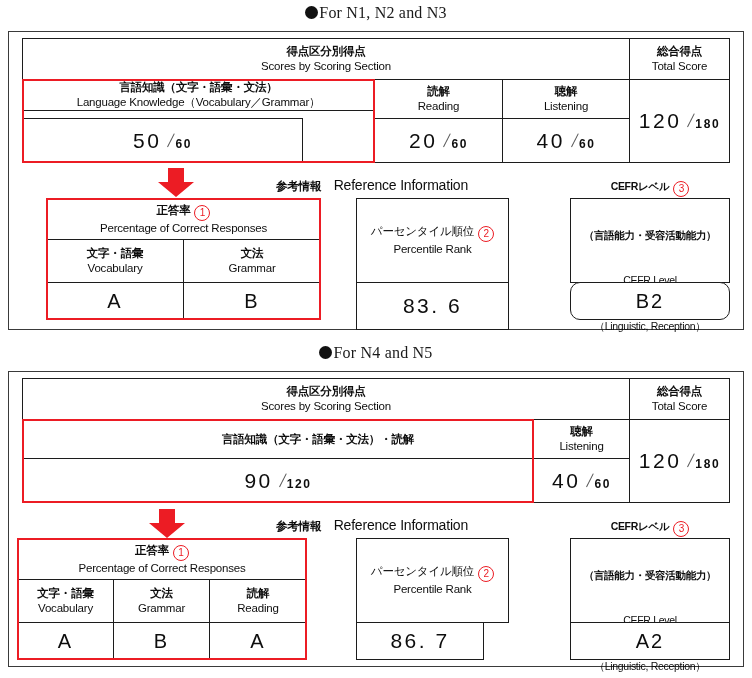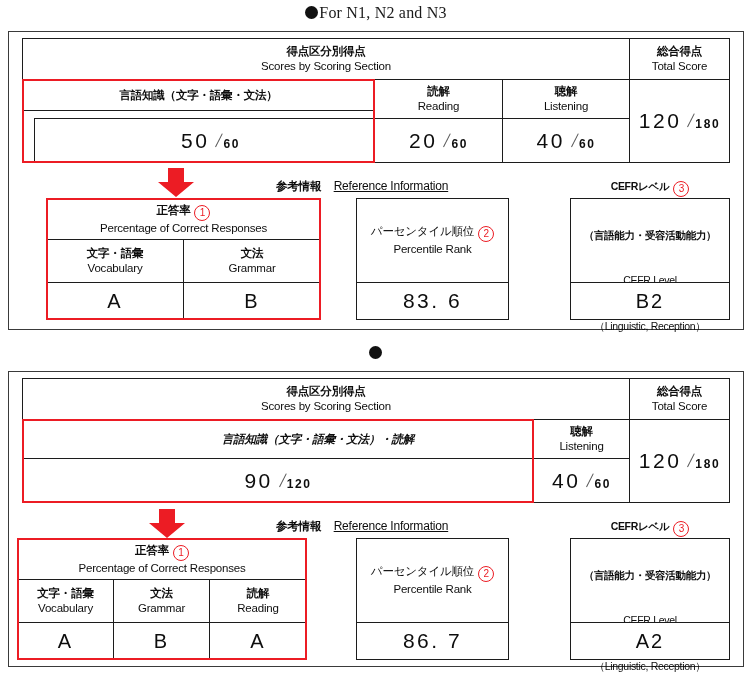--- a/index.html
+++ b/index.html
@@ -142,24 +142,23 @@
   .refinfo {
     position: absolute;
     white-space: nowrap;
   }
   .refinfo .jplbl {
     font-size: 11.5px;
     font-weight: bold;
     letter-spacing: -0.2px;
   }
   .refinfo .enlbl {
-    font-size: 12px;
+    font-size: 14px;
     margin-left: 8px;
     letter-spacing: -0.2px;
-    text-decoration: underline;
   }
 
   .cefr-line { font-size: 10.5px; line-height: 1.3; letter-spacing: -0.3px; margin-top: 32px; }
 </style>
 </head>
 <body>
 
 <div class="panel-title" style="position:absolute; left:0; top:4px; width:752px;">
   <span class="bullet"></span><span>For N1, N2 and N3</span>
 </div>
@@ -171,31 +170,32 @@
   <div class="en">Scores by Scoring Section</div>
 </div>
 
 <div class="cell" style="left:629px; top:38px; width:101px; height:42px;">
   <div class="jp">総合得点</div>
   <div class="en">Total Score</div>
 </div>
 
 <div class="cell" style="left:22px; top:79px; width:353px; height:32px;">
   <div class="jp">言語知識（文字・語彙・文法）</div>
+  <div class="en">Language Knowledge（Vocabulary／Grammar）</div>
 </div>
 <div class="cell" style="left:374px; top:79px; width:129px; height:40px;">
   <div class="jp">読解</div>
   <div class="en">Reading</div>
 </div>
 <div class="cell" style="left:502px; top:79px; width:128px; height:40px;">
   <div class="jp">聴解</div>
   <div class="en">Listening</div>
 </div>
 
-<div class="cell" style="left:22px; top:118px; width:353px; height:45px;margin-left:12px;">
+<div class="cell" style="left:22px; top:118px; width:281px; height:45px;">
   <div class="score">
     <span class="big">50</span>
     <span class="slash"></span>
     <span class="small">60</span>
   </div>
 </div>
 <div class="cell" style="left:374px; top:118px; width:129px; height:45px;">
   <div class="score">
     <span class="big">20</span>
     <span class="slash"></span>
@@ -253,55 +253,55 @@
 </div>
 
 <div class="redbox" style="left:46px; top:198px; width:275px; height:122px;"></div>
 
 <div class="cell" style="left:356px; top:198px; width:153px; height:85px;">
   <div class="jp jp-norm">
     <span>パーセンタイル順位</span><span class="marker">2</span>
   </div>
   <div class="en">Percentile Rank</div>
 </div>
-<div class="cell" style="left:356px; top:282px; width:153px; height:38px;">
+<div class="cell" style="left:356px; top:282px; width:153px; height:48px;">
   <div class="score">
     <span class="big">83. 6</span>
   </div>
 </div>
 
 <div class="cell" style="left:570px; top:198px; width:160px; height:85px;">
   <div class="cefr-line jp">
     <span>CEFRレベル</span><span class="marker">3</span>
   </div>
   <div class="cefr-line jp">（言語能力・受容活動能力）</div>
   <div class="cefr-line">CEFR Level</div>
   <div class="cefr-line">（Linguistic, Reception）</div>
 </div>
-<div class="cell" style="left:570px; top:282px; width:160px; height:38px;">
+<div class="cell" style="left:570px; top:282px; width:160px; height:38px;border-radius:10px;">
   <div class="grade">B2</div>
 </div>
 
 <div class="panel-title" style="position:absolute; left:0; top:344px; width:752px;">
-  <span class="bullet"></span>
+  <span class="bullet"></span><span>For N4 and N5</span>
 </div>
 
 <div class="frame" style="left:8px; top:371px; width:736px; height:296px;"></div>
 
 <div class="cell" style="left:22px; top:378px; width:608px; height:42px;">
   <div class="jp">得点区分別得点</div>
   <div class="en">Scores by Scoring Section</div>
 </div>
 
 <div class="cell" style="left:629px; top:378px; width:101px; height:42px;">
   <div class="jp">総合得点</div>
   <div class="en">Total Score</div>
 </div>
 
-<div class="cell" style="left:22px; top:419px; width:592px; height:40px;font-style:italic;">
+<div class="cell" style="left:22px; top:419px; width:592px; height:40px;">
   <div class="jp">言語知識（文字・語彙・文法）・読解</div>
 </div>
 <div class="cell" style="left:533px; top:419px; width:97px; height:40px;">
   <div class="jp">聴解</div>
   <div class="en">Listening</div>
 </div>
 
 <div class="cell" style="left:22px; top:458px; width:512px; height:45px;">
   <div class="score">
     <span class="big">90</span>
@@ -367,21 +367,21 @@
 </div>
 
 <div class="redbox" style="left:17px; top:538px; width:290px; height:122px;"></div>
 
 <div class="cell" style="left:356px; top:538px; width:153px; height:85px;">
   <div class="jp jp-norm">
     <span>パーセンタイル順位</span><span class="marker">2</span>
   </div>
   <div class="en">Percentile Rank</div>
 </div>
-<div class="cell" style="left:356px; top:622px; width:153px; height:38px;">
+<div class="cell" style="left:356px; top:622px; width:128px; height:38px;">
   <div class="score">
     <span class="big">86. 7</span>
   </div>
 </div>
 
 <div class="cell" style="left:570px; top:538px; width:160px; height:85px;">
   <div class="cefr-line jp">
     <span>CEFRレベル</span><span class="marker">3</span>
   </div>
   <div class="cefr-line jp">（言語能力・受容活動能力）</div>

